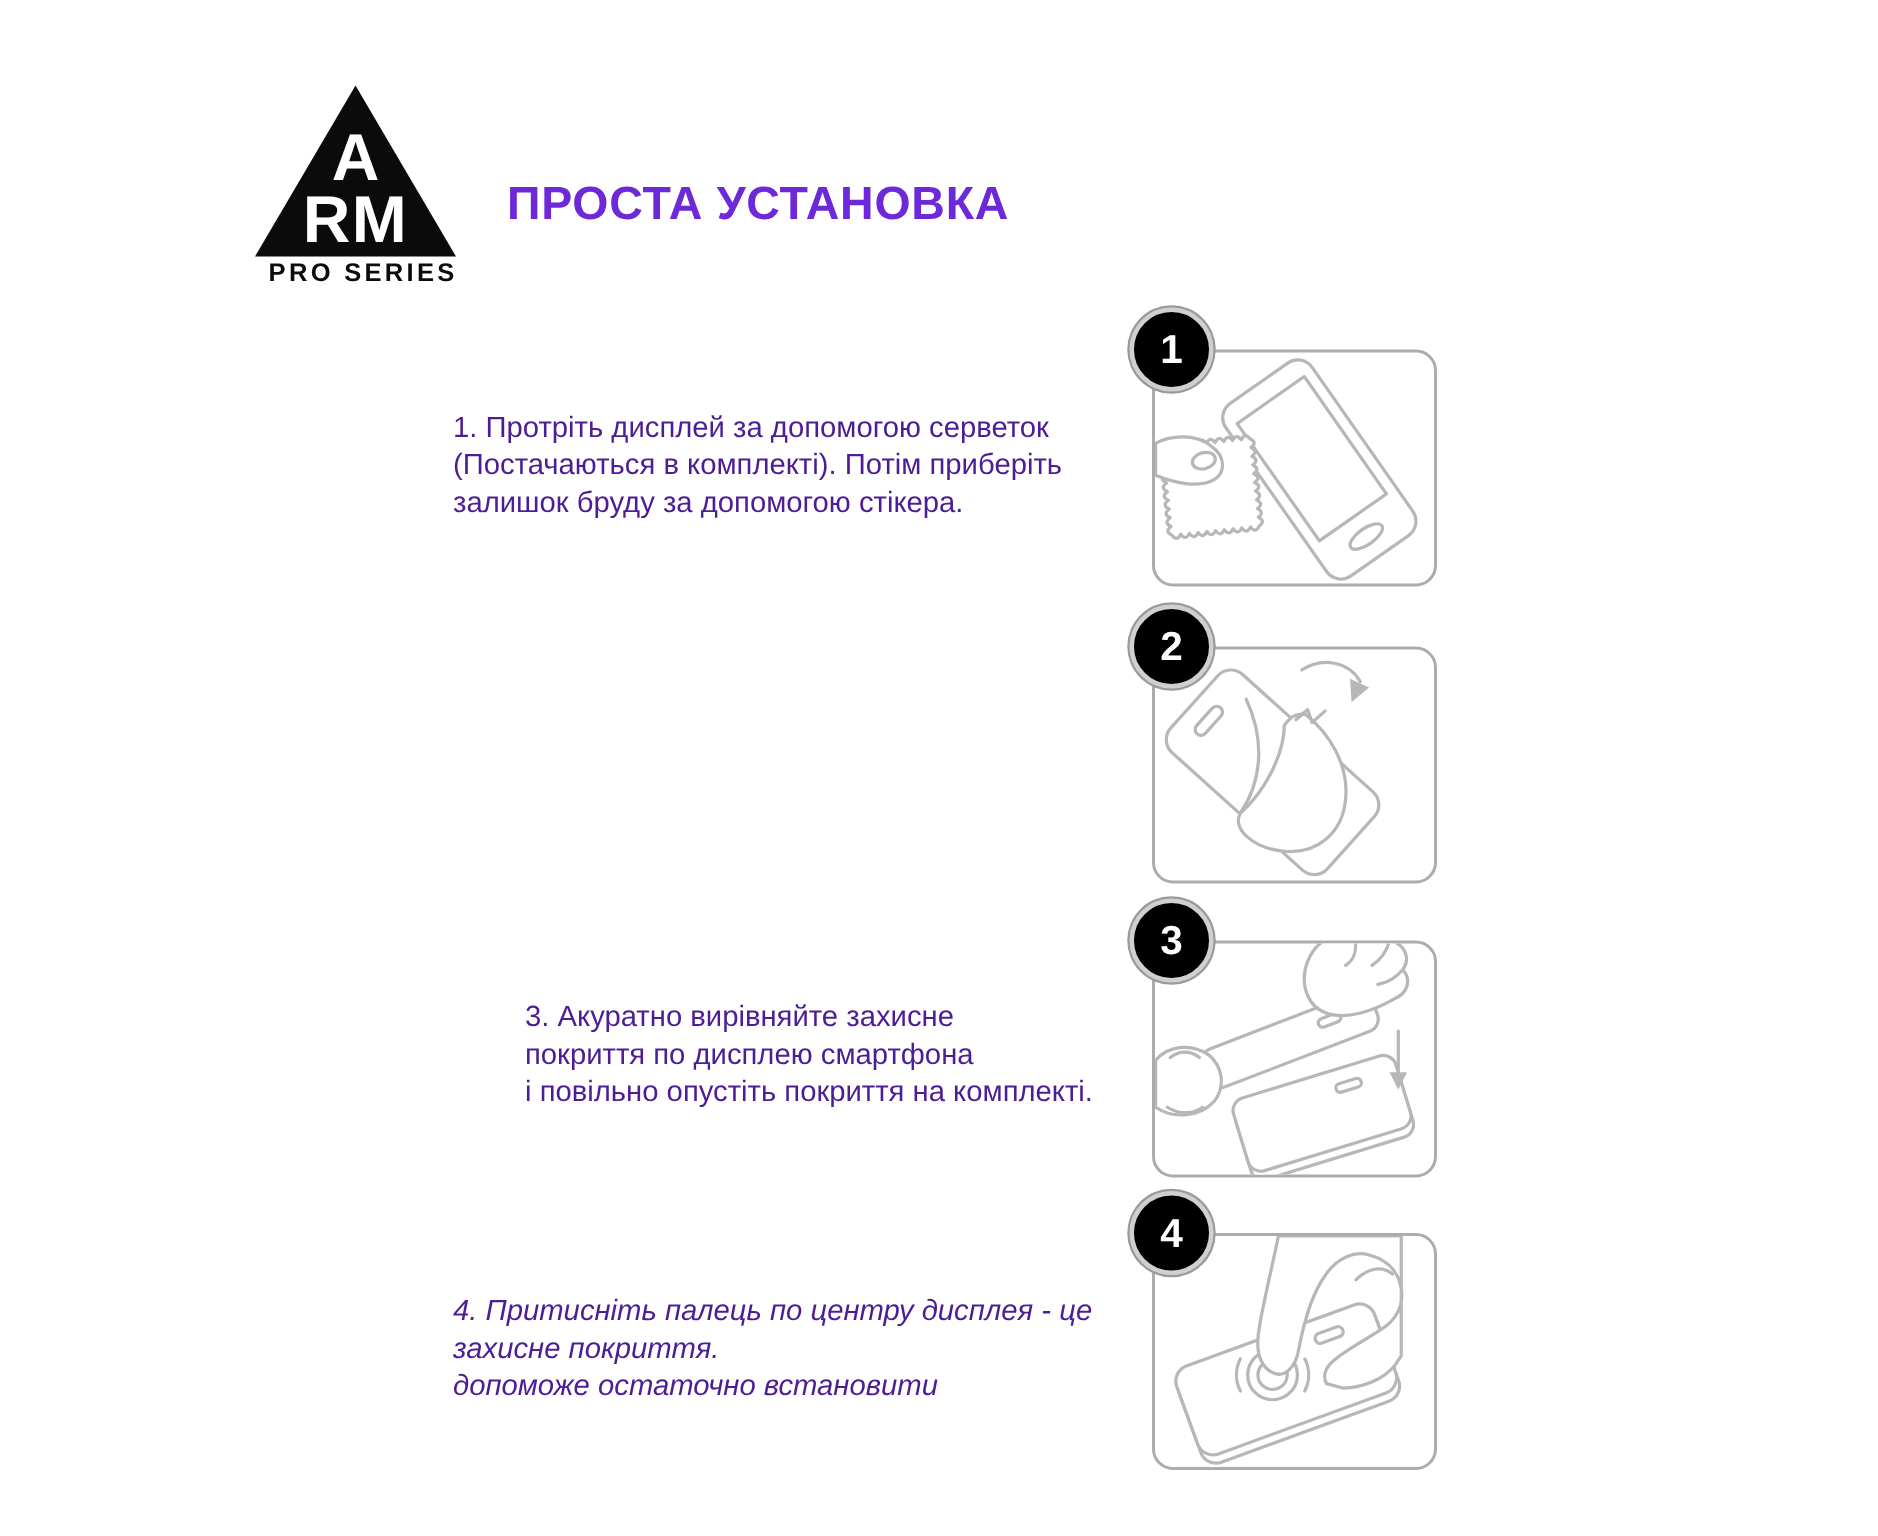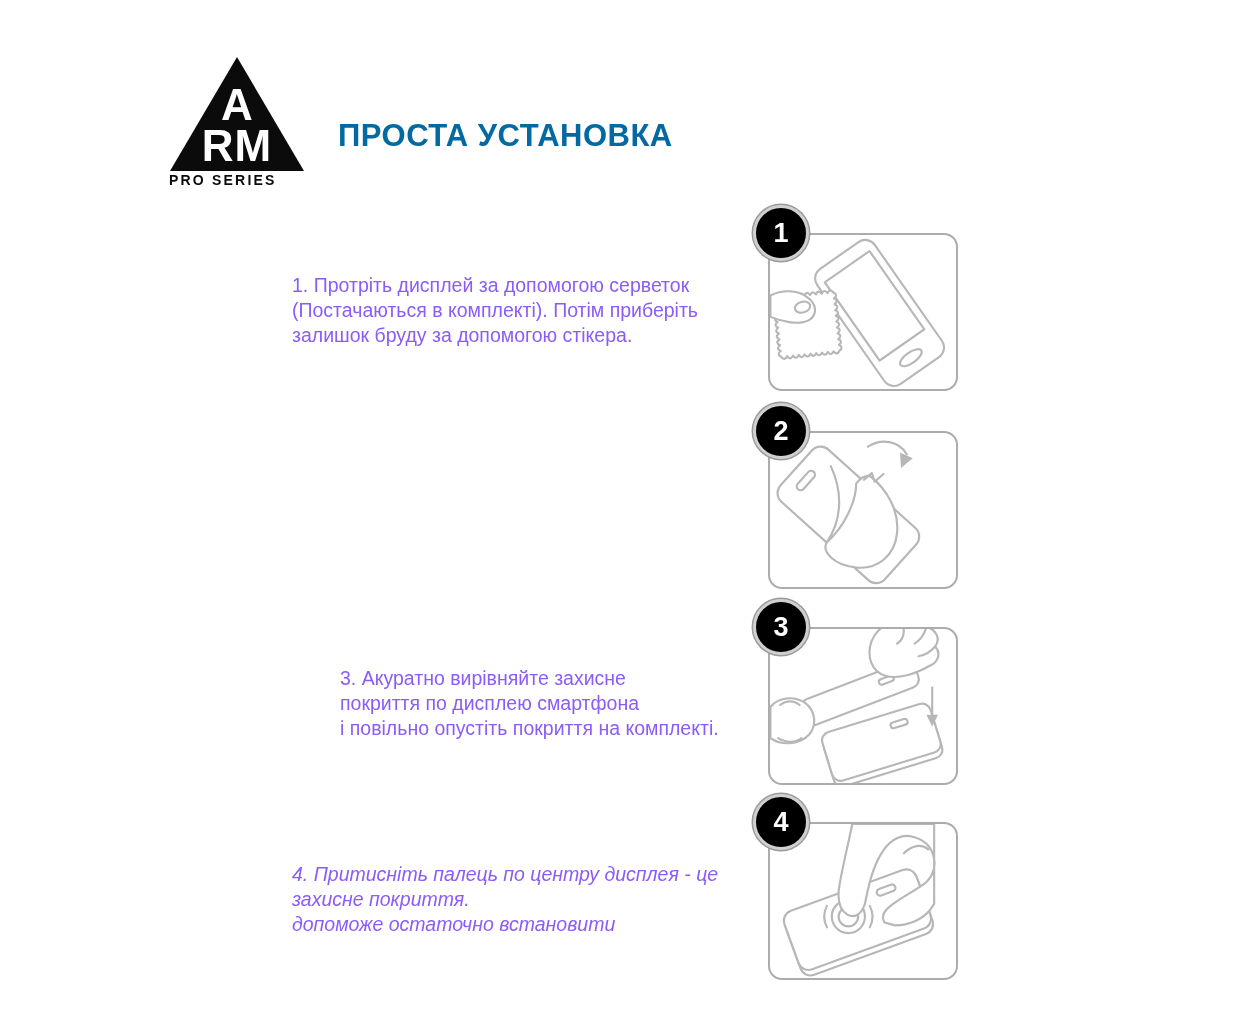--- a/index.html
+++ b/index.html
@@ -4,32 +4,32 @@
 <style>
   html,body{margin:0;padding:0;background:#ffffff;}
   .canvas{
     position:relative;width:1252px;height:1024px;background:#ffffff;
     font-family:"Liberation Sans", sans-serif;overflow:hidden;
   }
   
   .logo{position:absolute;left:169px;top:55px;width:136px;height:136px;}
   .logo svg{display:block;}
   .logo-sub{
-    position:absolute;left:0;top:117px;width:136px;text-align:left;
-    font-size:14px;font-weight:bold;letter-spacing:2.2px;color:#0b0b0b;white-space:nowrap;
+    position:absolute;left:0;top:117px;width:136px;text-align:right;
+    font-size:17px;font-weight:bold;letter-spacing:2.2px;color:#0b0b0b;white-space:nowrap;
   }
   
   .page-title{
     position:absolute;left:338px;top:118px;margin:0;
-    font-size:31px;font-weight:bold;letter-spacing:0.5px;color:#0369a1;white-space:nowrap;
+    font-size:31px;font-weight:bold;letter-spacing:0.5px;color:#6d28d9;white-space:nowrap;
   }
   
   .step-text{
-    position:absolute;left:292px;width:460px;
-    font-size:19.5px;line-height:25px;color:#8b5cf6;
+    position:absolute;left:302px;width:460px;
+    font-size:19.5px;line-height:25px;color:#4c1d95;
   }
   .step-text .line{white-space:nowrap;}
   #step-text-1{top:273px;}
   #step-text-2{top:497px;}
   #step-text-3{top:666px;margin-left:48px;}
   #step-text-4{top:862px;font-style:italic;}
   
   .panel{
     position:absolute;left:768px;width:190px;height:158px;
     border:2px solid #acacac;border-radius:14px;background:#ffffff;box-sizing:border-box;

